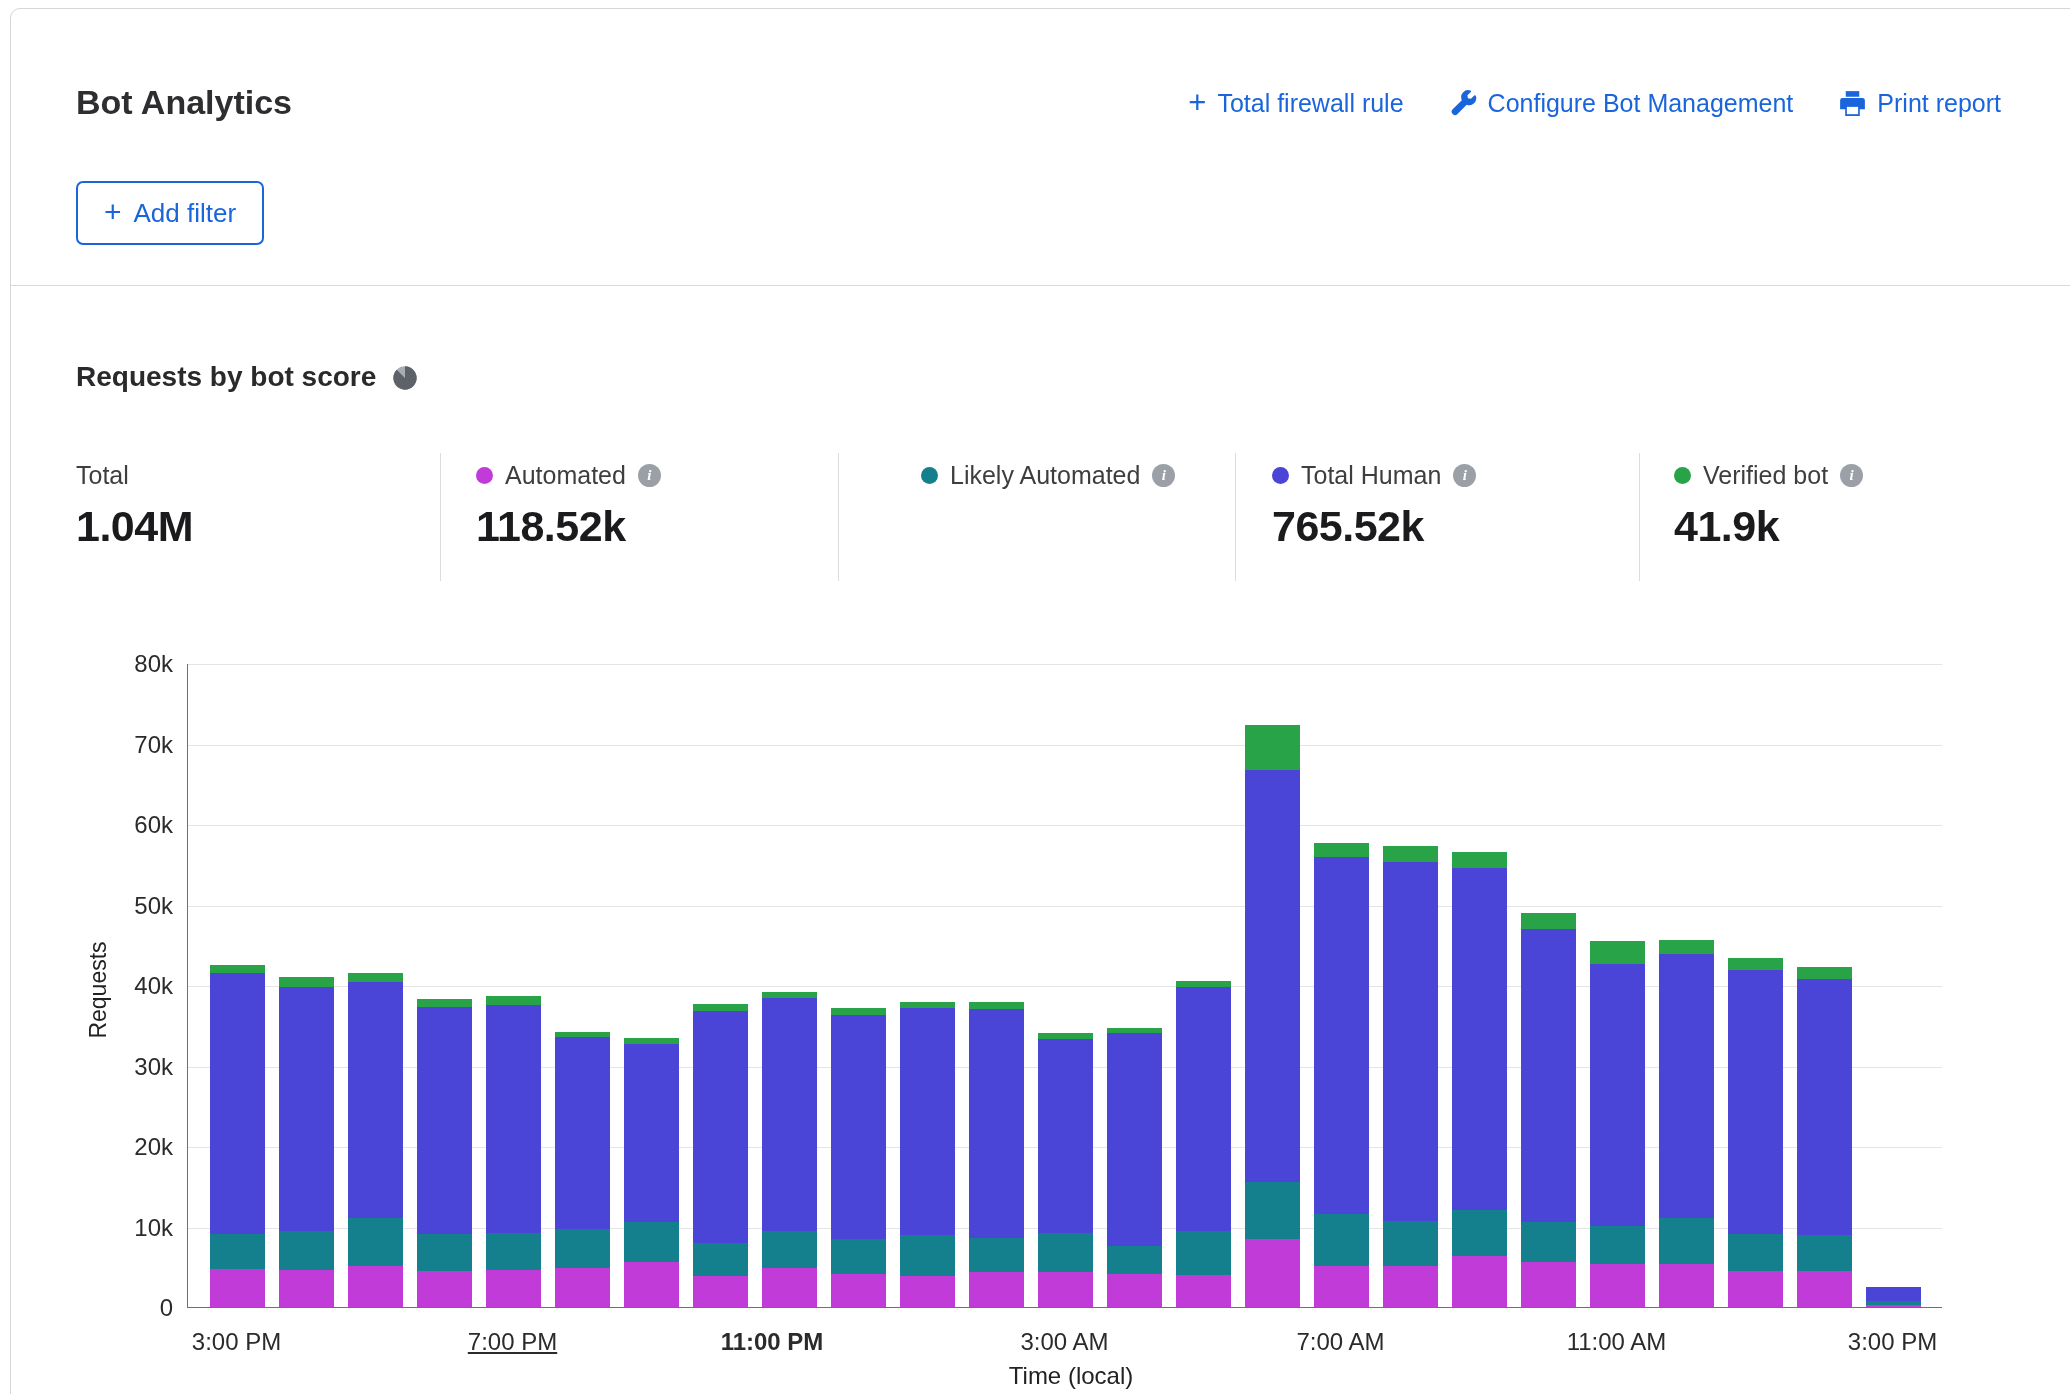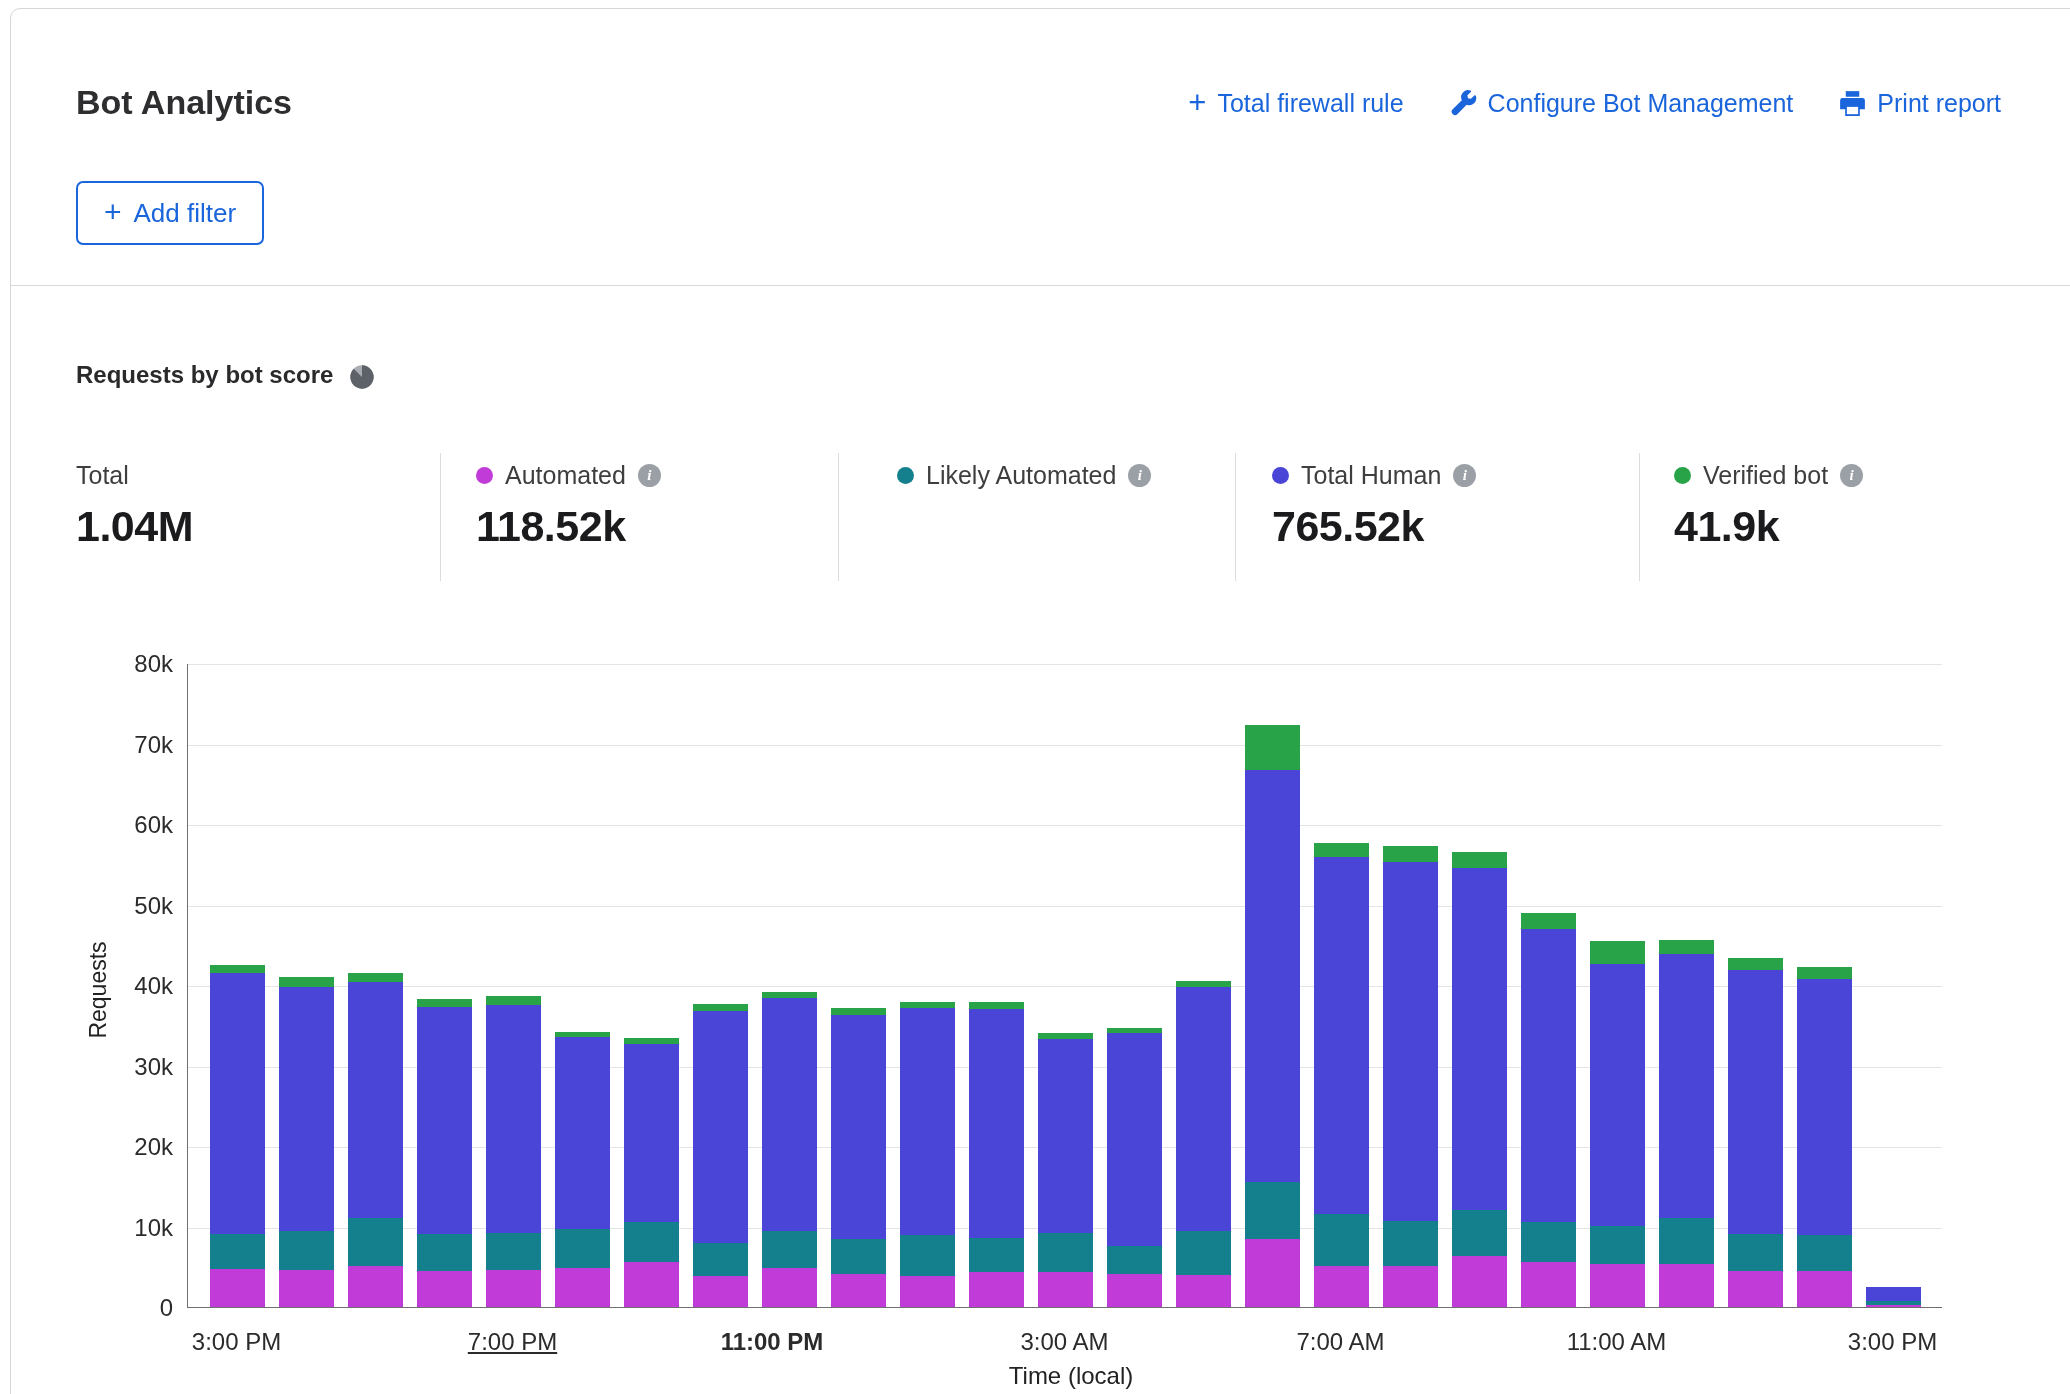--- a/index.html
+++ b/index.html
@@ -33,22 +33,22 @@
   .time-range{position:absolute;left:1685px;top:168px;width:310px;height:64px;
     border:1px solid #979797;border-radius:8px;background:#fff;display:flex;
     align-items:center;padding:0 22px;font-size:25px;color:#1f1f1f;cursor:pointer;}
   .time-range .chevron{margin-left:auto;width:0;height:0;
     border-left:9px solid transparent;border-right:9px solid transparent;
     border-top:11px solid #3a3a3a;}
 
   .header-divider{position:absolute;left:0;right:0;top:276px;height:1px;background:#d9d9d9;}
 
   
-  .section-title{position:absolute;left:65px;top:352px;font-size:24px;font-weight:700;color:#2a2a2c;
-    display:flex;align-items:flex-start;gap:15px;}
+  .section-title{position:absolute;left:65px;top:352px;font-size:28px;font-weight:700;color:#2a2a2c;
+    display:flex;align-items:center;gap:15px;}
   .section-title svg{display:block;margin-top:2px;}
 
   
   .stat{position:absolute;top:452px;}
   .stat .lbl{display:flex;align-items:center;gap:12px;font-size:25px;color:#3e3e40;}
   .stat .dot{width:17px;height:17px;border-radius:50%;flex:0 0 auto;}
   .stat .val{margin-top:12px;font-size:43px;font-weight:700;color:#1b1b1d;letter-spacing:-0.5px;}
   .info{width:23px;height:23px;border-radius:50%;background:#9aa0a6;color:#fff;
     display:inline-flex;align-items:center;justify-content:center;
     font-size:15px;font-weight:700;font-family:"Liberation Serif","DejaVu Serif",serif;
@@ -129,21 +129,21 @@
   <div class="stat" style="left:465px">
     <div class="lbl">
       <span class="dot" style="background-color: rgb(193, 59, 217);"></span>
       <span>Automated</span>
       <span class="info">i</span>
     </div>
     <div class="val">118.52k</div>
   </div>
   <div class="stat-divider" style="left:827px"></div>
 
-  <div class="stat" style="left:886px">
+  <div class="stat" style="left:910px">
     <div class="lbl">
       <span class="dot" style="background-color: rgb(21, 128, 141);"></span>
       <span>Likely Automated</span>
       <span class="info">i</span>
     </div>
   </div>
   <div class="stat-divider" style="left:1224px"></div>
 
   <div class="stat" style="left:1261px">
     <div class="lbl">

